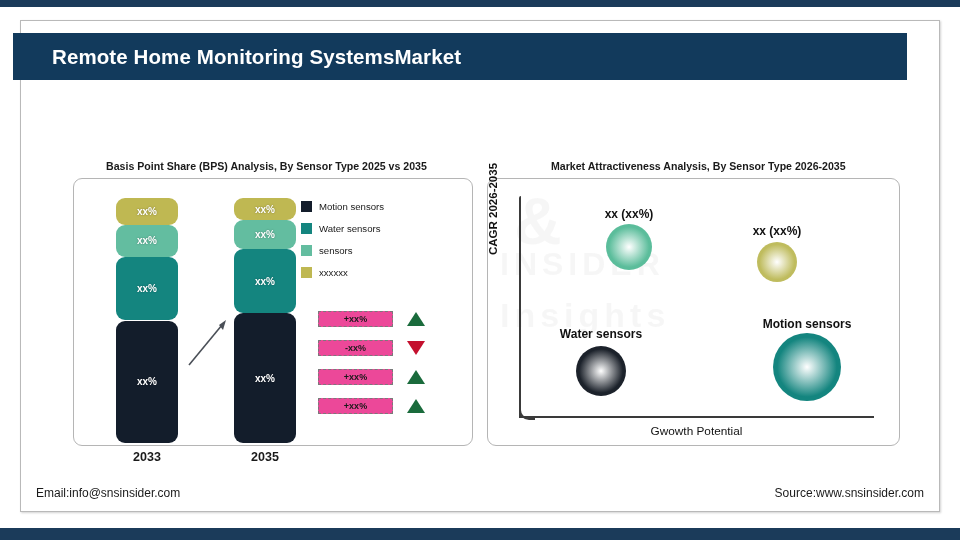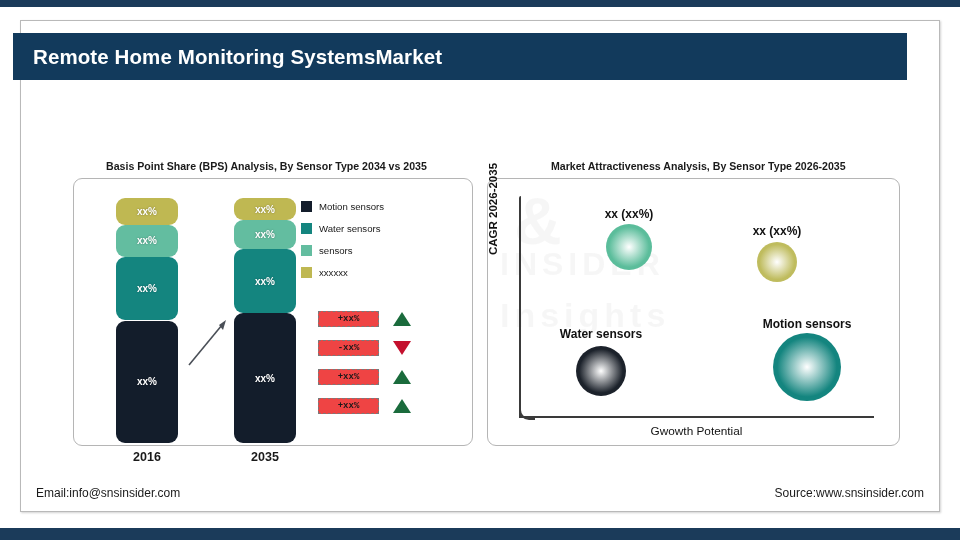--- a/index.html
+++ b/index.html
@@ -30,21 +30,21 @@
   .title-band {
     position: absolute; left: 13px; top: 33px; width: 894px; height: 47px;
     background: #123a5c;
     display: flex; align-items: center;
   }
   .title-band h1 {
     color: #ffffff;
     font-size: 20.5px;
     font-weight: bold;
     letter-spacing: 0.1px;
-    padding-left: 20px;
+    padding-left: 39px;
   }
 
   .subtitle {
     position: absolute; left: 37px; top: 114px;
     font-size: 13.2px; font-weight: bold; color: #1a1a1a;
   }
 
   
   .watermark {
     position: absolute; left: 500px; top: 186px;
@@ -101,26 +101,25 @@
   
   .legend { position: absolute; left: 301px; top: 200px; }
   .legend-item { display: flex; align-items: center; margin-bottom: 9px; height: 13px; }
   .legend-swatch { width: 11px; height: 11px; margin-right: 7px; flex: 0 0 auto; }
   .legend-label { font-size: 9.6px; color: #1a1a1a; white-space: nowrap; }
 
   
   .deltas { position: absolute; left: 318px; top: 311px; }
   .delta-row { display: flex; align-items: center; height: 16px; margin-bottom: 13px; }
   .delta-box {
-    width: 61px; height: 16px;
+    width: 75px; height: 16px;
     border: 1px dashed #7a7a7a;
     display: flex; align-items: center; justify-content: center;
     font-size: 9px; font-weight: bold; color: #1a1a1a;
-    background: #ef4444;
-    font-family: Liberation Mono, monospace;
+    background: #ec4899;
   }
   .delta-tri { width: 0; height: 0; margin-left: 14px; }
   .tri-up   { border-left: 9px solid transparent; border-right: 9px solid transparent; border-bottom: 14px solid #1a6b3c; }
   .tri-down { border-left: 9px solid transparent; border-right: 9px solid transparent; border-top: 14px solid #c4102e; }
 
   
   .axis-v {
     position: absolute; left: 519px; top: 196px;
     width: 2px; height: 222px;
     background: #3a3a3a;
@@ -180,38 +179,38 @@
   </div>
 
 
   <div class="watermark">
     <div class="wm-row wm1">&amp;</div>
     <div class="wm-row wm2">INSIDER</div>
     <div class="wm-row wm3">Insights</div>
   </div>
 
   <div class="panel panel-left"></div>
-  <div class="panel-title panel-title-left">Basis Point Share (BPS) Analysis, By Sensor Type 2034 vs 2035</div>
+  <div class="panel-title panel-title-left">Basis Point Share (BPS) Analysis, By Sensor Type 2025 vs 2035</div>
 
   <div id="bars-layer">
       <div class="bar bar-2025" style="top: 198px; height: 245px;">
         <div class="seg" style="top: 0px; height: 26.95px; background: rgb(191, 184, 82);">xx%</div>
         <div class="seg" style="top: 26.95px; height: 31.85px; background: rgb(99, 189, 160);">xx%</div>
         <div class="seg" style="top: 58.8px; height: 63.7px; background: rgb(20, 133, 127);">xx%</div>
         <div class="seg" style="top: 122.5px; height: 122.5px; background: rgb(19, 29, 43);">xx%</div>
       </div>
       <div class="bar bar-2035" style="top: 198px; height: 245px;">
         <div class="seg" style="top: 0px; height: 22.05px; background: rgb(191, 184, 82);">xx%</div>
         <div class="seg" style="top: 22.05px; height: 29.4px; background: rgb(99, 189, 160);">xx%</div>
         <div class="seg" style="top: 51.45px; height: 63.7px; background: rgb(20, 133, 127);">xx%</div>
         <div class="seg" style="top: 115.15px; height: 129.85px; background: rgb(19, 29, 43);">xx%</div>
       </div>
     </div>
 
-  <div class="year-label year-2025">2016</div>
+  <div class="year-label year-2025">2033</div>
   <div class="year-label year-2035">2035</div>
 
   <svg class="growth-arrow" viewBox="0 0 44 52">
     <line x1="3" y1="49" x2="36" y2="9" stroke="#4a4f57" stroke-width="1.6"></line>
     <polygon points="40,4 33,9 37,14" fill="#4a4f57"></polygon>
   </svg>
 
   <div class="legend" id="legend-layer">
       <div class="legend-item">
         <span class="legend-swatch" style="background: rgb(19, 29, 43);"></span>

